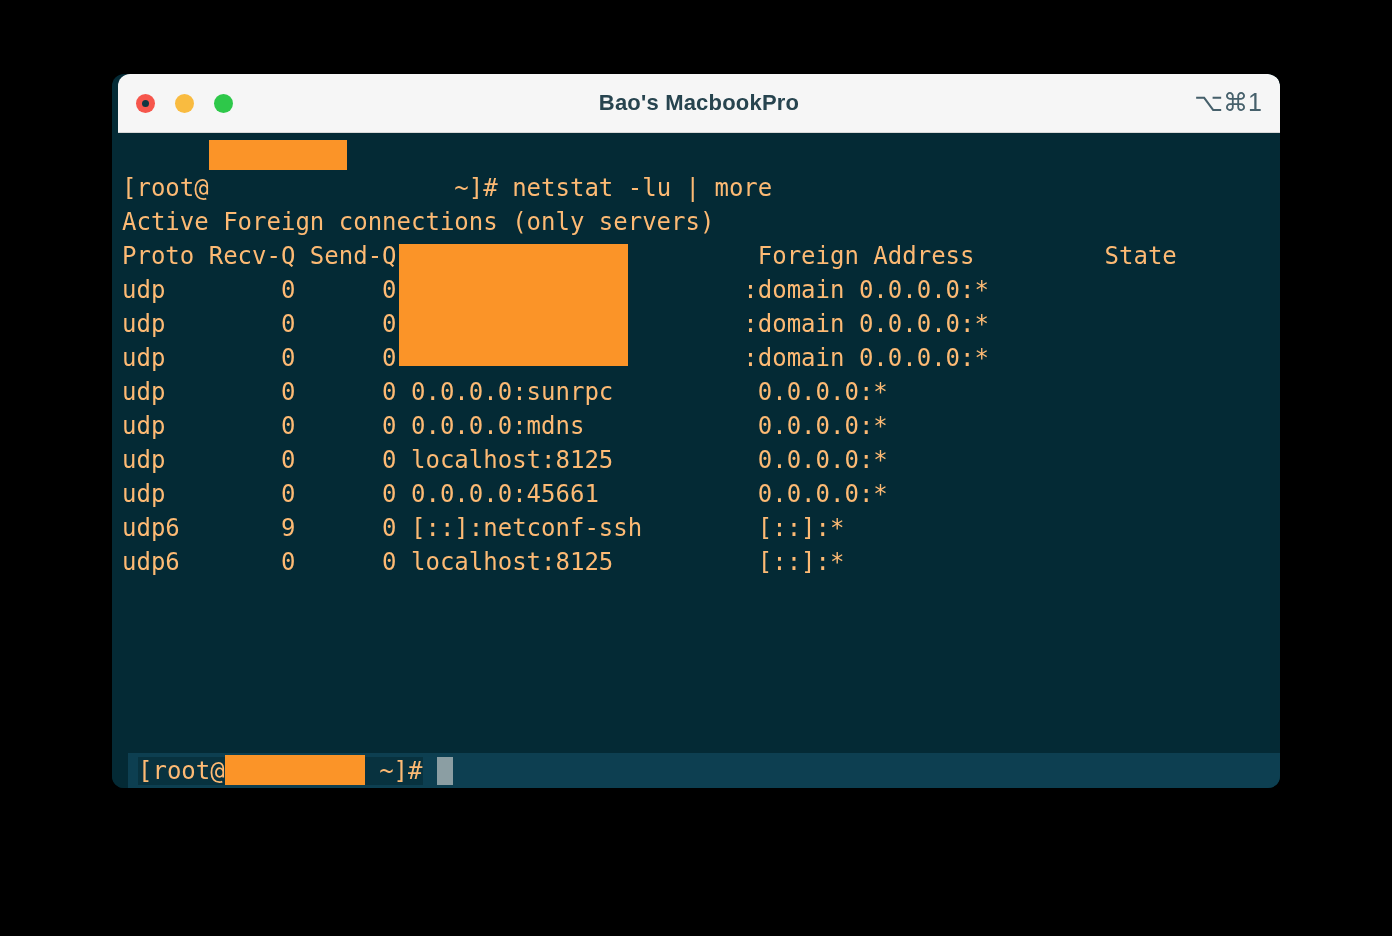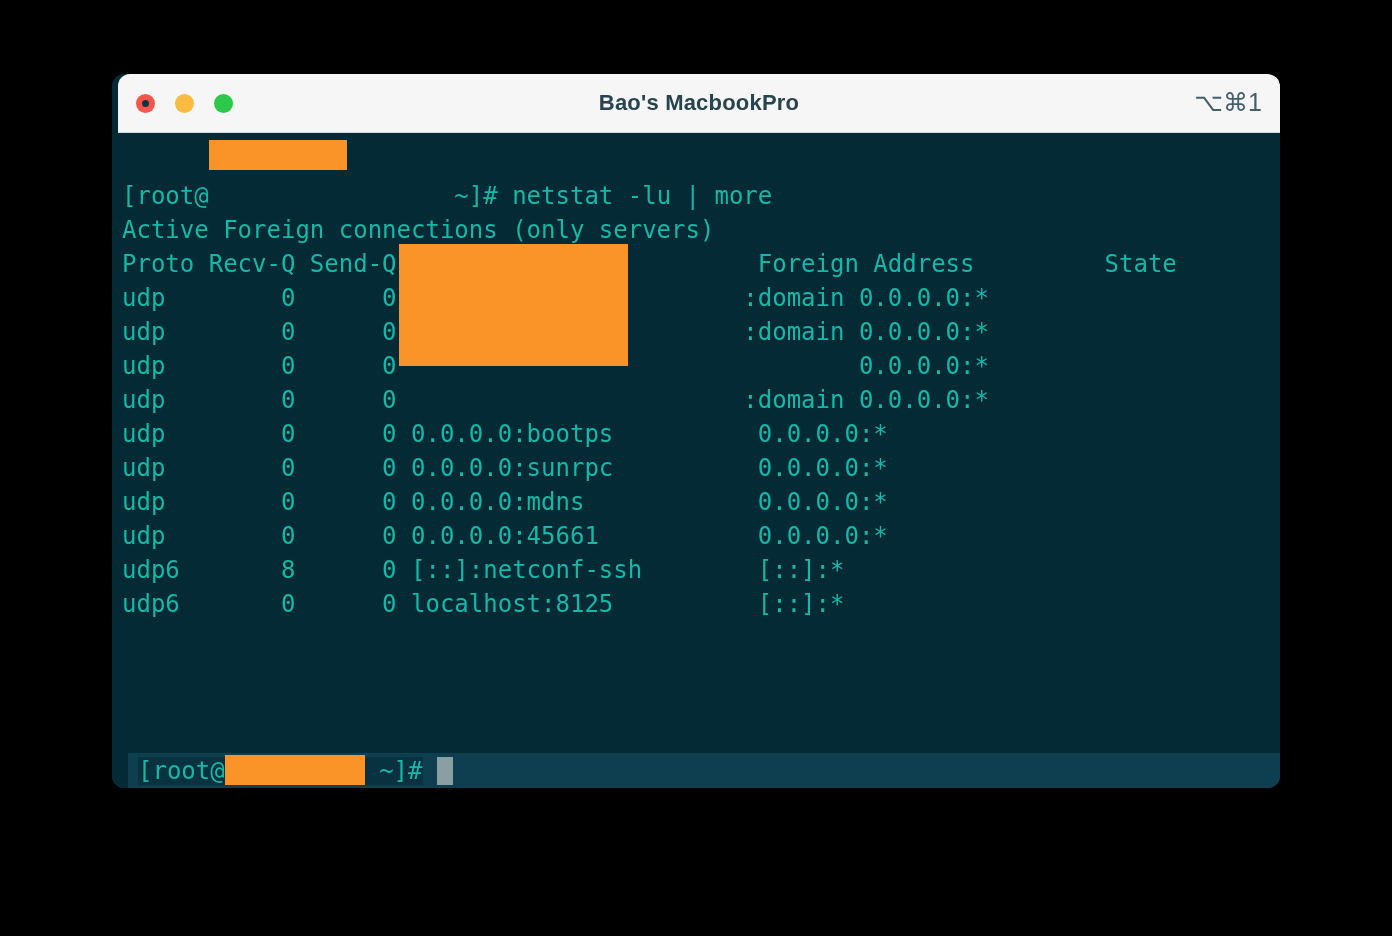--- a/index.html
+++ b/index.html
@@ -75,25 +75,25 @@
     font-size: 25px;
     color: #46606b;
     letter-spacing: 0px;
   }
 
   
   #terminal {
     position: relative;
     height: 656px;
     background: #042a35;
-    color: #14b8a6;
+    color: #fdba74;
     font-family: "DejaVu Sans Mono", monospace;
     font-size: 24px;
     line-height: 34px;
-    padding-top: 12px;
+    padding-top: 4px;
     box-sizing: border-box;
     overflow: hidden;
   }
   .line {
     position: relative;
     height: 34px;
     white-space: pre;
     padding-left: 10px;
     box-sizing: border-box;
   }
@@ -160,27 +160,26 @@
   <div id="terminal">
 
     <div class="line" style="visibility:hidden">Active Internet connections (only servers)</div>
 
     <div class="line"><span>[root@</span><span>                </span><span> ~]# </span><span>netstat -lu | more</span></div>
 
     <div class="line">Active Foreign connections (only servers)</div>
     <div class="line">Proto Recv-Q Send-Q Local Address           Foreign Address         State</div>
     <div class="line">udp        0      0                        :domain 0.0.0.0:*</div>
     <div class="line">udp        0      0                        :domain 0.0.0.0:*</div>
-    <div class="line">udp        0      0                                0.0.0.0:*</div>
     <div class="line">udp        0      0                        :domain 0.0.0.0:*</div>
-    <div class="line">udp        0      0 0.0.0.0:bootps          0.0.0.0:*</div>
     <div class="line">udp        0      0 0.0.0.0:sunrpc          0.0.0.0:*</div>
     <div class="line">udp        0      0 0.0.0.0:mdns            0.0.0.0:*</div>
+    <div class="line">udp        0      0 localhost:8125          0.0.0.0:*</div>
     <div class="line">udp        0      0 0.0.0.0:45661           0.0.0.0:*</div>
-    <div class="line">udp6       8      0 [::]:netconf-ssh        [::]:*</div>
+    <div class="line">udp6       9      0 [::]:netconf-ssh        [::]:*</div>
     <div class="line">udp6       0      0 localhost:8125          [::]:*</div>
 
     <div id="prompt-row"><span class="seg-dark">[root@</span><span id="redact-host-bottom"></span><span class="seg-dark"> ~]#</span><span> </span><span id="cursor-block"></span></div>
 
   </div>
 </div>
 
 <div class="redact" id="redact-host-top"></div>
 <div class="redact" id="redact-addr-block"></div>
 

